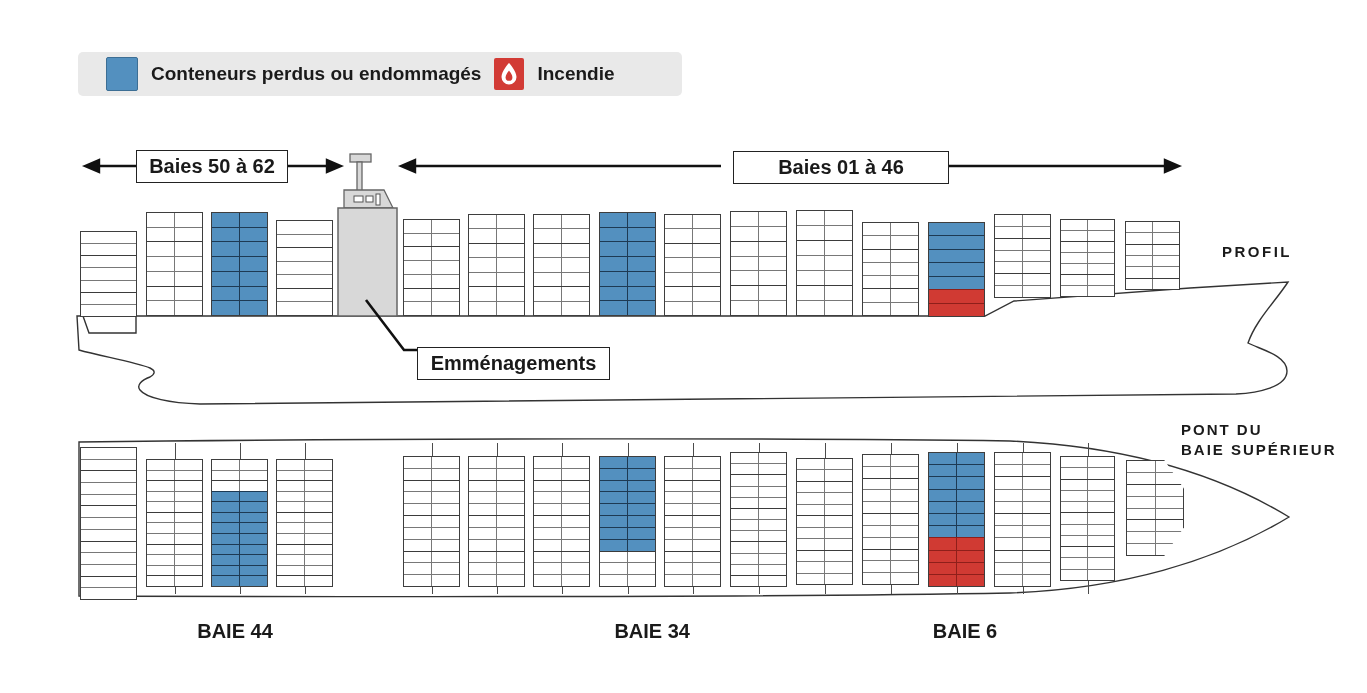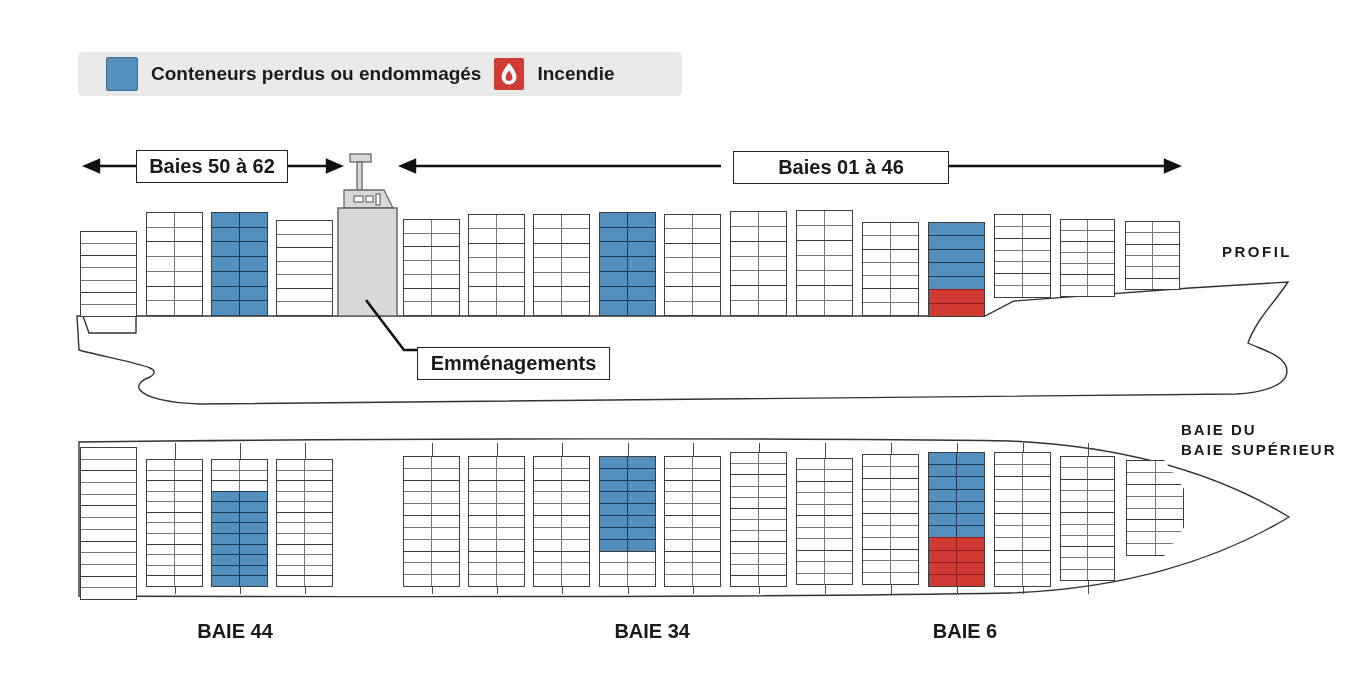--- a/index.html
+++ b/index.html
@@ -99,21 +99,21 @@
     </div>
     <div class="txt">Incendie</div>
   </div>
 
   <div class="boxlabel" style="left:136px;top:150px;width:152px;height:33px;">Baies 50 à 62</div>
   <div class="boxlabel" style="left:720px;top:151px;width:216px;height:33px;margin-left:13px;">Baies 01 à 46</div>
 
   <div class="boxlabel" style="left:417px;top:347px;width:193px;height:33px;">Emménagements</div>
 
   <div class="caps" style="left:1222px;top:243px;">PROFIL</div>
-  <div class="caps" style="left:1181px;top:421px;letter-spacing:2px;">BAIE DU</div>
+  <div class="caps" style="left:1181px;top:421px;letter-spacing:2px;">PONT DU</div>
   <div class="caps" style="left:1181px;top:441px;letter-spacing:2px;">BAIE SUPÉRIEUR</div>
 
   <div class="baylabel" style="left:175px;top:620px;">BAIE 44</div>
   <div class="baylabel" style="left:570px;top:620px;text-align:right;">BAIE 34</div>
   <div class="baylabel" style="left:905px;top:620px;">BAIE 6</div>
 
   <div id="profile-stacks">
       <div class="stack" style="left: 80px; top: 231px; width: 57px; height: 86px;">
         <div class="row">
           <div class="cell"></div>

